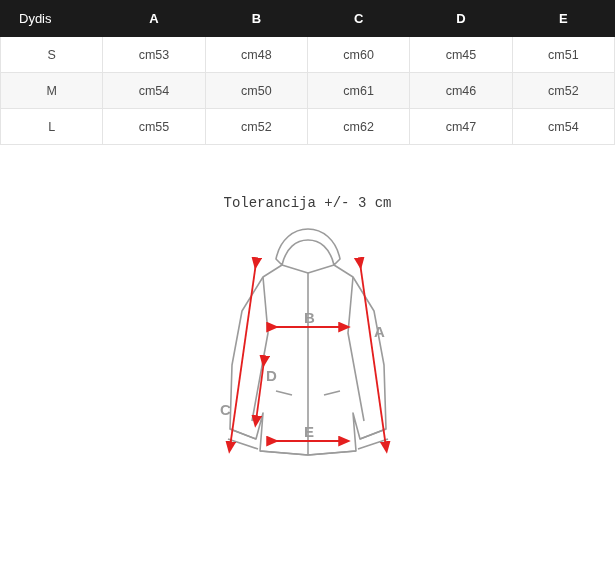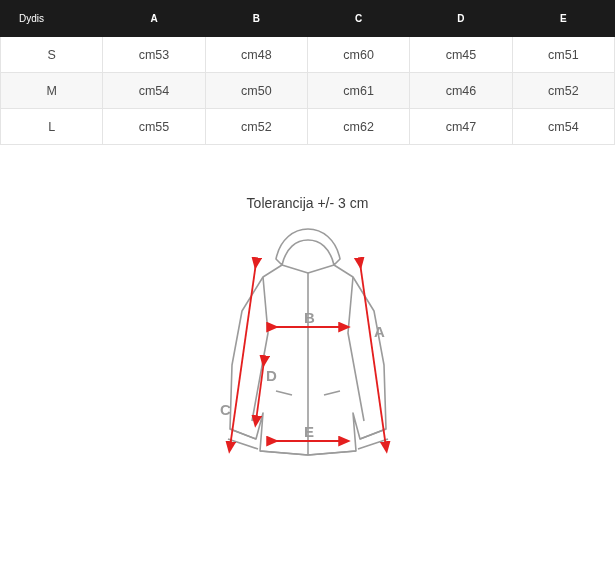--- a/index.html
+++ b/index.html
@@ -25,21 +25,21 @@
     font-size: 12.5px;
     font-weight: normal;
     text-align: center;
     padding: 0;
     color: #4a4a4a;
   }
   .size-table thead th {
     background: #1b1b1b;
     color: #ffffff;
     border: 1px solid #1b1b1b;
-    font-size: 10px;
+    font-size: 13px;
     font-weight: bold;
   }
   .size-table thead th.first-col {
     text-align: left;
     padding-left: 18px;
     font-weight: normal;
   }
   .size-table td.first-col {
     width: 85px;
     text-align: center;
@@ -49,20 +49,21 @@
   }
   .size-table tbody tr:nth-child(odd) td {
     background: #ffffff;
   }
   .tolerance {
     text-align: center;
     font-size: 14px;
     color: #3c3c3c;
     margin-top: 50px;
     margin-bottom: 4px;
+    font-family: Liberation Mono, monospace;
   }
   .figure-wrap {
     width: 615px;
     display: flex;
     justify-content: center;
   }
   svg.jacket {
     display: block;
   }
   .lbl {

